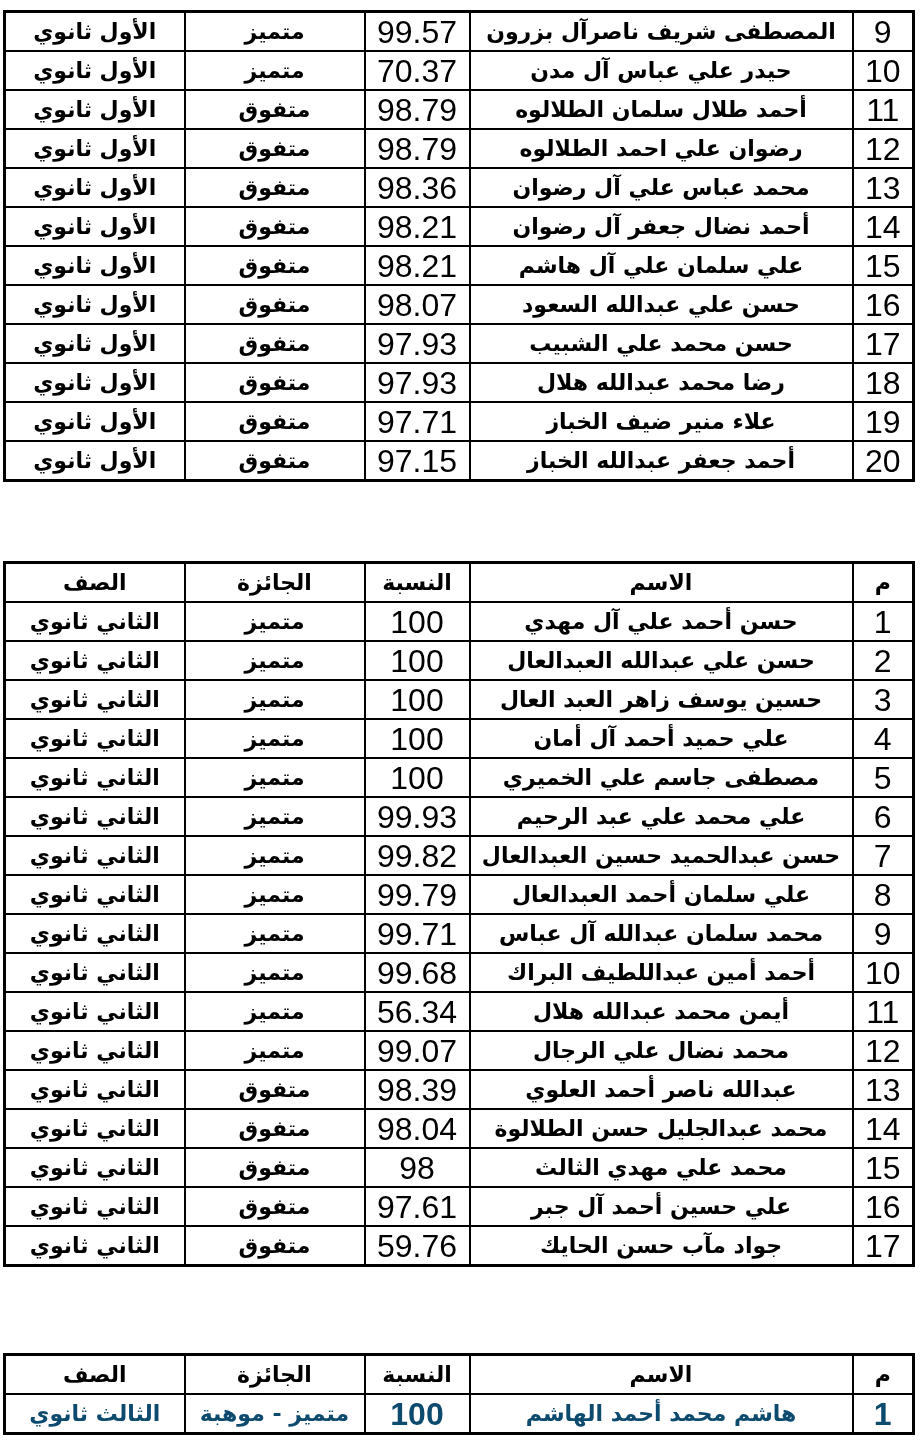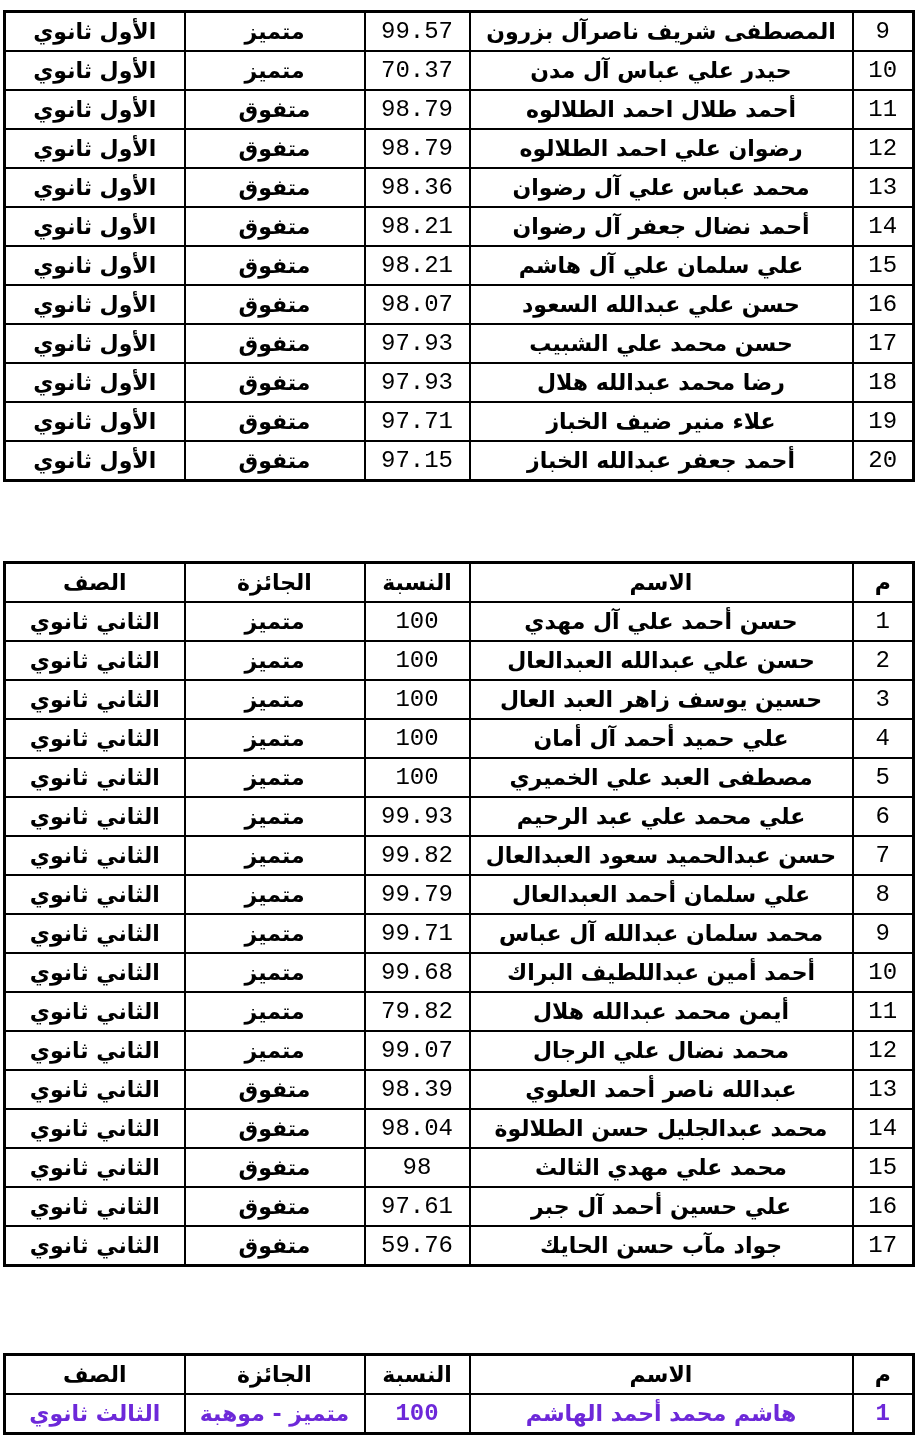--- a/index.html
+++ b/index.html
@@ -43,26 +43,26 @@
   }
   
   table.results th,
   td.col-name, td.col-award, td.col-grade {
     font-weight: bold;
     font-size: 22px;
   }
   
   td.col-num, td.col-percent {
     font-weight: normal;
-    font-size: 24px;
-    font-family: Liberation Mono, monospace;
+    font-size: 32px;
+    font-family: Liberation Sans, sans-serif;
   }
   th.col-num { font-size: 20px; }
   
-  tr.highlight td { color: #6d28d9; }
+  tr.highlight td { color: #0c4a6e; }
   tr.highlight td.col-num,
   tr.highlight td.col-percent { font-weight: bold; }
 
   #table-grade1 { top: 10px; }
   #table-grade2 { top: 561px; }
   #table-grade3 { top: 1353px; }
 </style>
 </head>
 <body>
 
@@ -86,21 +86,21 @@
         </tr>
         <tr>
           <td class="col-num">10</td>
           <td class="col-name">حيدر علي عباس آل مدن</td>
           <td class="col-percent">70.37</td>
           <td class="col-award">متميز</td>
           <td class="col-grade">الأول ثانوي</td>
         </tr>
         <tr>
           <td class="col-num">11</td>
-          <td class="col-name">أحمد طلال احمد الطلالوه</td>
+          <td class="col-name">أحمد طلال سلمان الطلالوه</td>
           <td class="col-percent">98.79</td>
           <td class="col-award">متفوق</td>
           <td class="col-grade">الأول ثانوي</td>
         </tr>
         <tr>
           <td class="col-num">12</td>
           <td class="col-name">رضوان علي احمد الطلالوه</td>
           <td class="col-percent">98.79</td>
           <td class="col-award">متفوق</td>
           <td class="col-grade">الأول ثانوي</td>
@@ -205,35 +205,35 @@
         </tr>
         <tr>
           <td class="col-num">4</td>
           <td class="col-name">علي حميد أحمد آل أمان</td>
           <td class="col-percent">100</td>
           <td class="col-award">متميز</td>
           <td class="col-grade">الثاني ثانوي</td>
         </tr>
         <tr>
           <td class="col-num">5</td>
-          <td class="col-name">مصطفى العبد علي الخميري</td>
+          <td class="col-name">مصطفى جاسم علي الخميري</td>
           <td class="col-percent">100</td>
           <td class="col-award">متميز</td>
           <td class="col-grade">الثاني ثانوي</td>
         </tr>
         <tr>
           <td class="col-num">6</td>
           <td class="col-name">علي محمد علي عبد الرحيم</td>
           <td class="col-percent">99.93</td>
           <td class="col-award">متميز</td>
           <td class="col-grade">الثاني ثانوي</td>
         </tr>
         <tr>
           <td class="col-num">7</td>
-          <td class="col-name">حسن عبدالحميد سعود العبدالعال</td>
+          <td class="col-name">حسن عبدالحميد حسين العبدالعال</td>
           <td class="col-percent">99.82</td>
           <td class="col-award">متميز</td>
           <td class="col-grade">الثاني ثانوي</td>
         </tr>
         <tr>
           <td class="col-num">8</td>
           <td class="col-name">علي سلمان أحمد العبدالعال</td>
           <td class="col-percent">99.79</td>
           <td class="col-award">متميز</td>
           <td class="col-grade">الثاني ثانوي</td>
@@ -248,21 +248,21 @@
         <tr>
           <td class="col-num">10</td>
           <td class="col-name">أحمد أمين عبداللطيف البراك</td>
           <td class="col-percent">99.68</td>
           <td class="col-award">متميز</td>
           <td class="col-grade">الثاني ثانوي</td>
         </tr>
         <tr>
           <td class="col-num">11</td>
           <td class="col-name">أيمن محمد عبدالله هلال</td>
-          <td class="col-percent">79.82</td>
+          <td class="col-percent">56.34</td>
           <td class="col-award">متميز</td>
           <td class="col-grade">الثاني ثانوي</td>
         </tr>
         <tr>
           <td class="col-num">12</td>
           <td class="col-name">محمد نضال علي الرجال</td>
           <td class="col-percent">99.07</td>
           <td class="col-award">متميز</td>
           <td class="col-grade">الثاني ثانوي</td>
         </tr>

